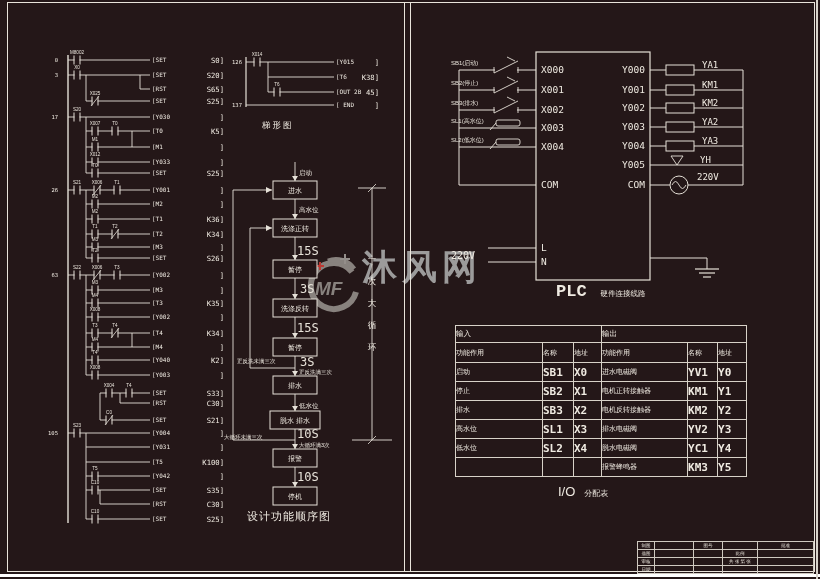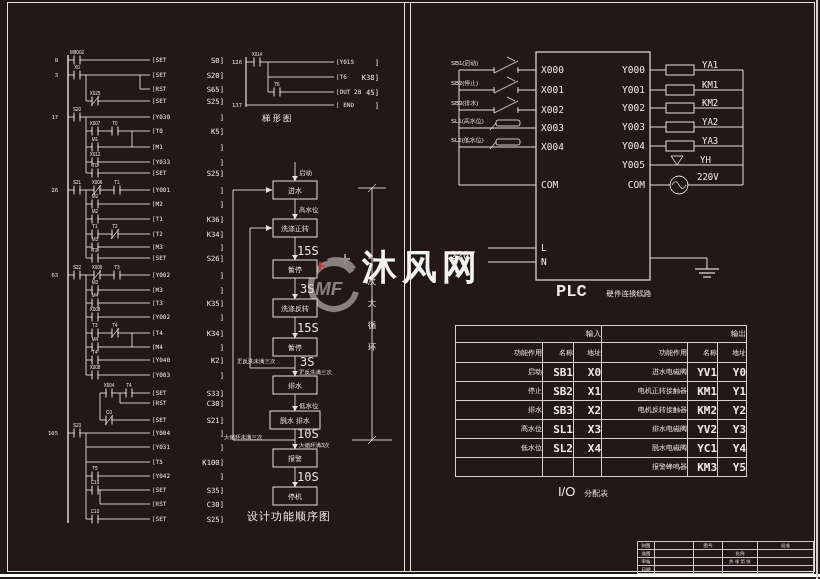--- a/index.html
+++ b/index.html
@@ -4,36 +4,36 @@
 <style>
   html,body{margin:0;padding:0;background:#000;}
   .sheet{position:relative;width:820px;height:579px;background:#241718;overflow:hidden;
          font-family:"Liberation Sans",sans-serif;color:#f0ebe2;}
   .frame{position:absolute;left:7px;top:2px;width:806px;height:568px;border:1px solid #e9e4db;z-index:2;}
   .vline{position:absolute;top:2px;height:569px;width:1px;background:#e9e4db;z-index:2;}
   .bottom-bar{position:absolute;left:0;top:574px;width:820px;height:3px;background:#ffffff;z-index:4;}
   .right-bar{position:absolute;left:816px;top:0;width:2px;height:579px;background:#d8d3cb;z-index:4;}
   #cad{position:absolute;left:0;top:0;z-index:2;}
   .watermark{position:absolute;left:298px;top:248px;z-index:1;display:flex;align-items:flex-start;
-             color:#ffffff;opacity:.95;}
+             color:#a3a3a3;opacity:.95;}
   .wm-text{}
   .wm-name{font-size:35px;font-weight:700;letter-spacing:5px;line-height:1.1;}
   .wm-url{font-size:17px;font-weight:700;letter-spacing:.5px;margin-top:0px;}
   .cap{position:absolute;z-index:3;color:#efeae1;}
-  .cap-mini{left:262px;top:113px;font-size:8.5px;letter-spacing:2px;}
+  .cap-mini{left:262px;top:120px;font-size:8.5px;letter-spacing:2px;}
   .cap-flow{left:247px;top:509px;font-size:11px;letter-spacing:1px;}
   .cap-plc{left:556px;top:282px;}
   .plc-big{font-family:Liberation Mono, monospace;font-weight:700;font-size:17px;}
-  .plc-small{font-size:7.5px;margin-left:20px;}
+  .plc-small{font-size:7.5px;margin-left:14px;}
   .cap-io{left:558px;top:482px;}
   .io-big{font-family:Liberation Sans, sans-serif;font-size:13px;}
   .io-small{font-size:8px;margin-left:9px;}
   table.io-table{position:absolute;left:455px;top:325px;width:291px;z-index:3;
                  border-collapse:collapse;table-layout:fixed;}
-  table.io-table td{border:1px solid #d8d2c8;text-align:right;vertical-align:middle;
+  table.io-table td{border:1px solid #d8d2c8;text-align:left;vertical-align:middle;
                     padding:0;overflow:hidden;white-space:nowrap;color:#f0ebe2;}
   td.zh{font-size:7px;}
   td.code{font-family:"DejaVu Sans Mono",monospace;font-size:11px;font-weight:700;}
   tr.hrow1 td{height:16px;font-size:7.5px;}
   tr.hrow2 td{height:19px;}
   tr.drow td{height:18px;}
   table.title-block{position:absolute;left:637px;top:541px;width:176px;z-index:3;
                     border-collapse:collapse;table-layout:fixed;}
   table.title-block td{border:1px solid #cfc9c0;font-size:4.5px;color:#efeae1;
                        padding:0;text-align:center;white-space:nowrap;overflow:hidden;height:7px;}

